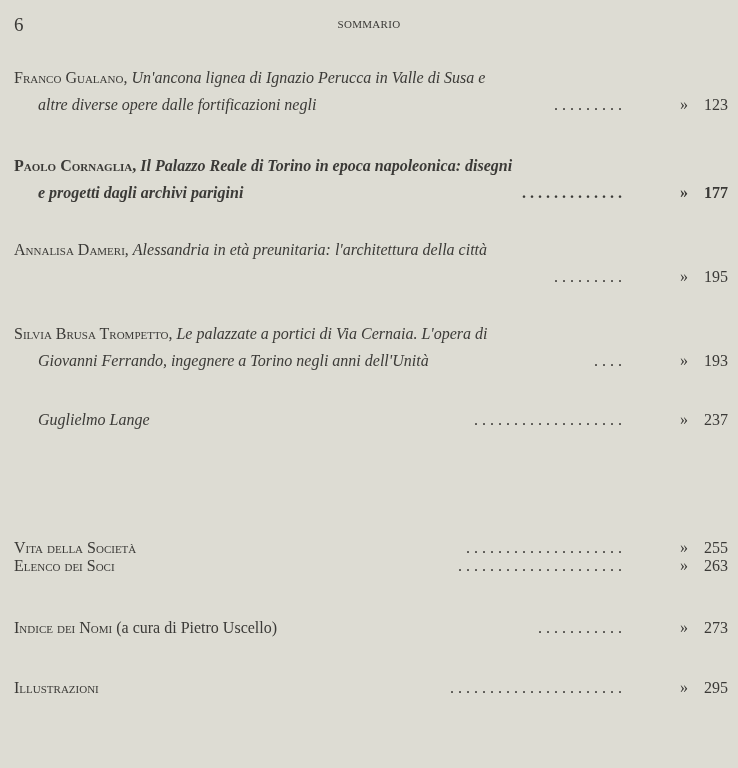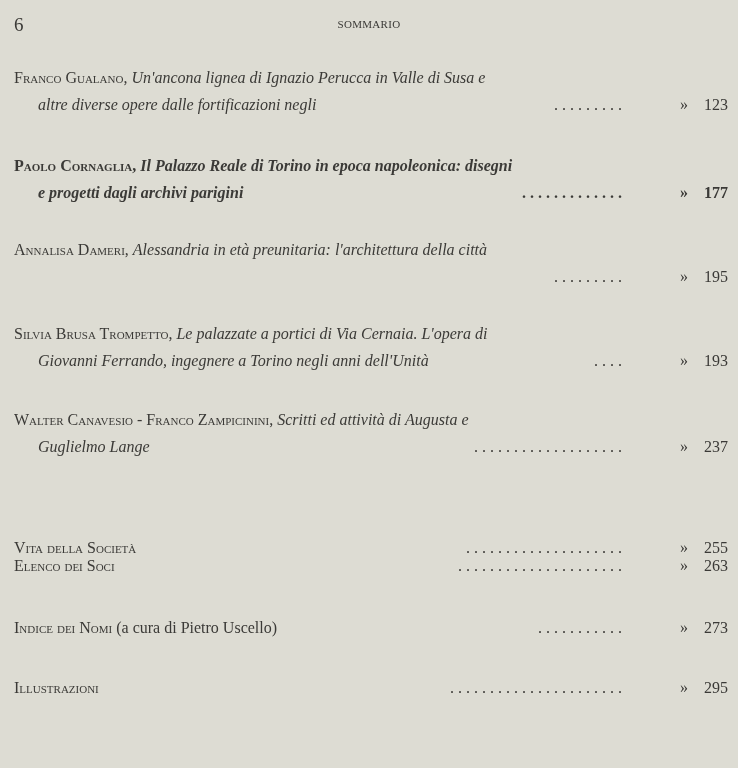--- a/index.html
+++ b/index.html
@@ -68,23 +68,20 @@
   </div>
   <div class="line cont">
     <span class="it">Giovanni Ferrando, ingegnere a Torino negli anni dell'Unità</span>
     <span class="dots">. . . .</span>
     <span class="raquo">»</span>
     <span class="pg">193</span>
   </div>
 </div>
 
 <div class="entry" style="top:406px;">
-  <div class="line">
-    <span class="sc">Walter Canavesio - Franco Zampicinini</span><span>, </span><span class="it">Scritti ed attività di Augusta e</span>
-  </div>
   <div class="line cont">
     <span class="it">Guglielmo Lange</span>
     <span class="dots">. . . . . . . . . . . . . . . . . . .</span>
     <span class="raquo">»</span>
     <span class="pg">237</span>
   </div>
 </div>
 
 <div class="entry" style="top:494px;margin-top:40px;">
   <div class="line">

